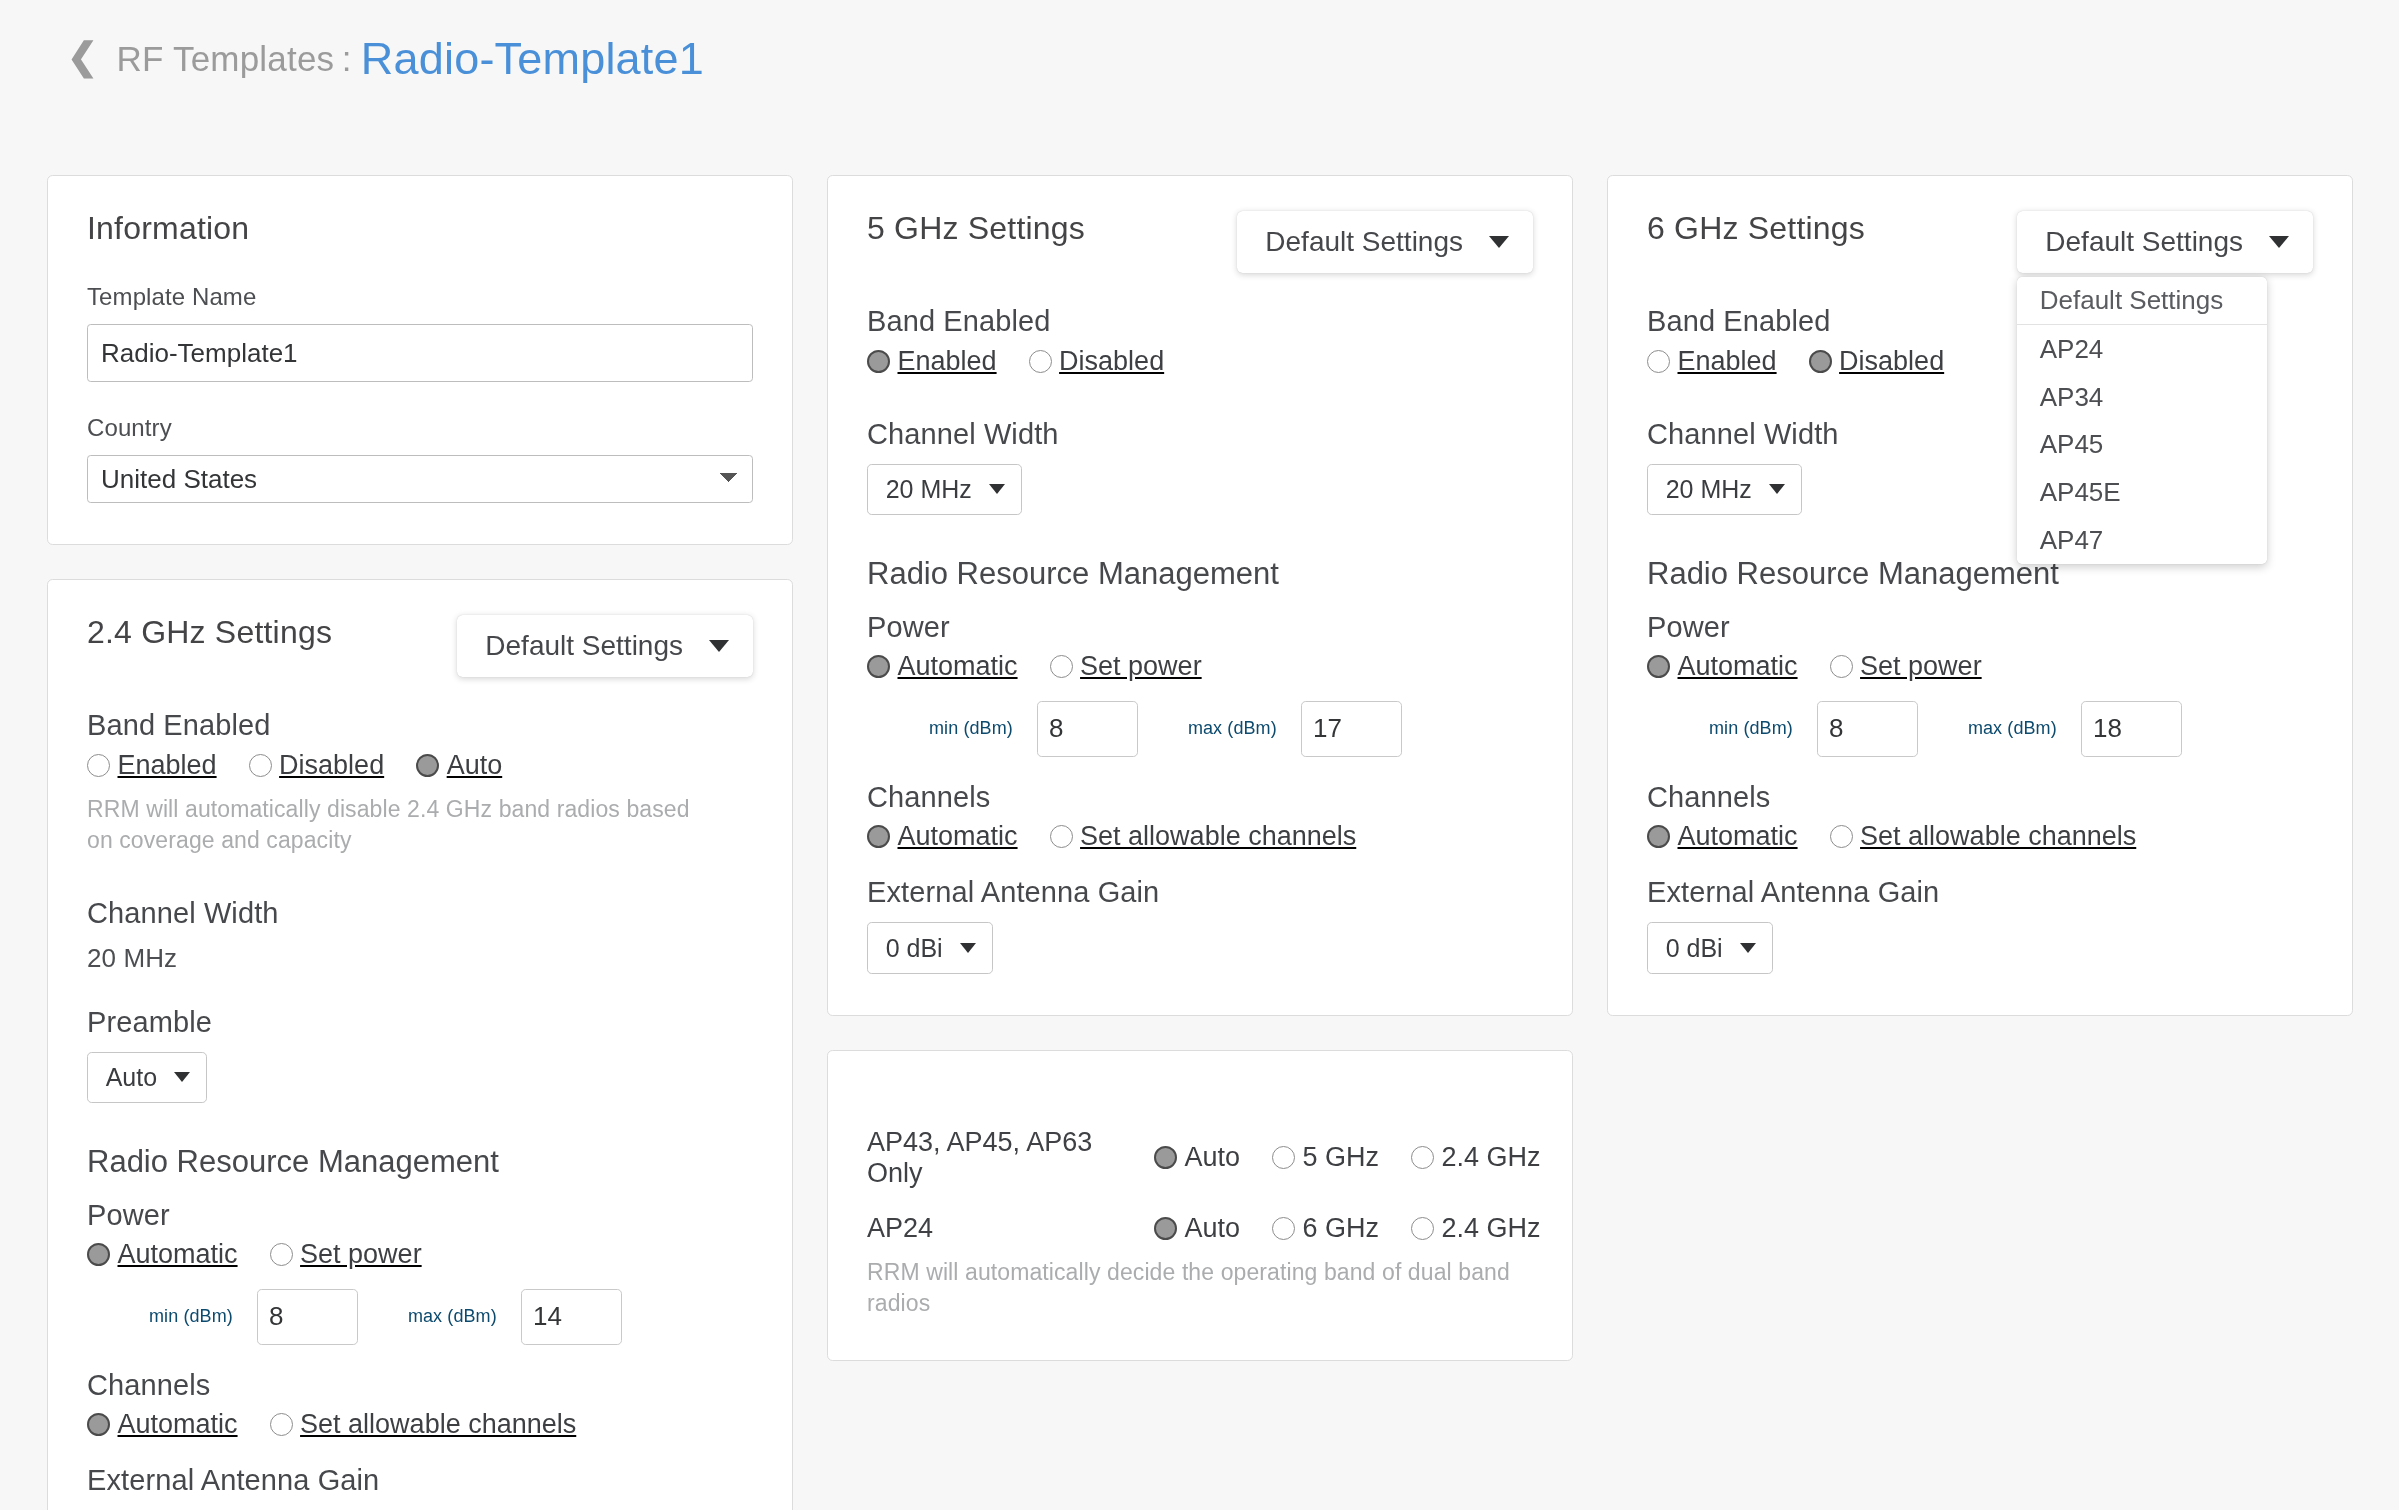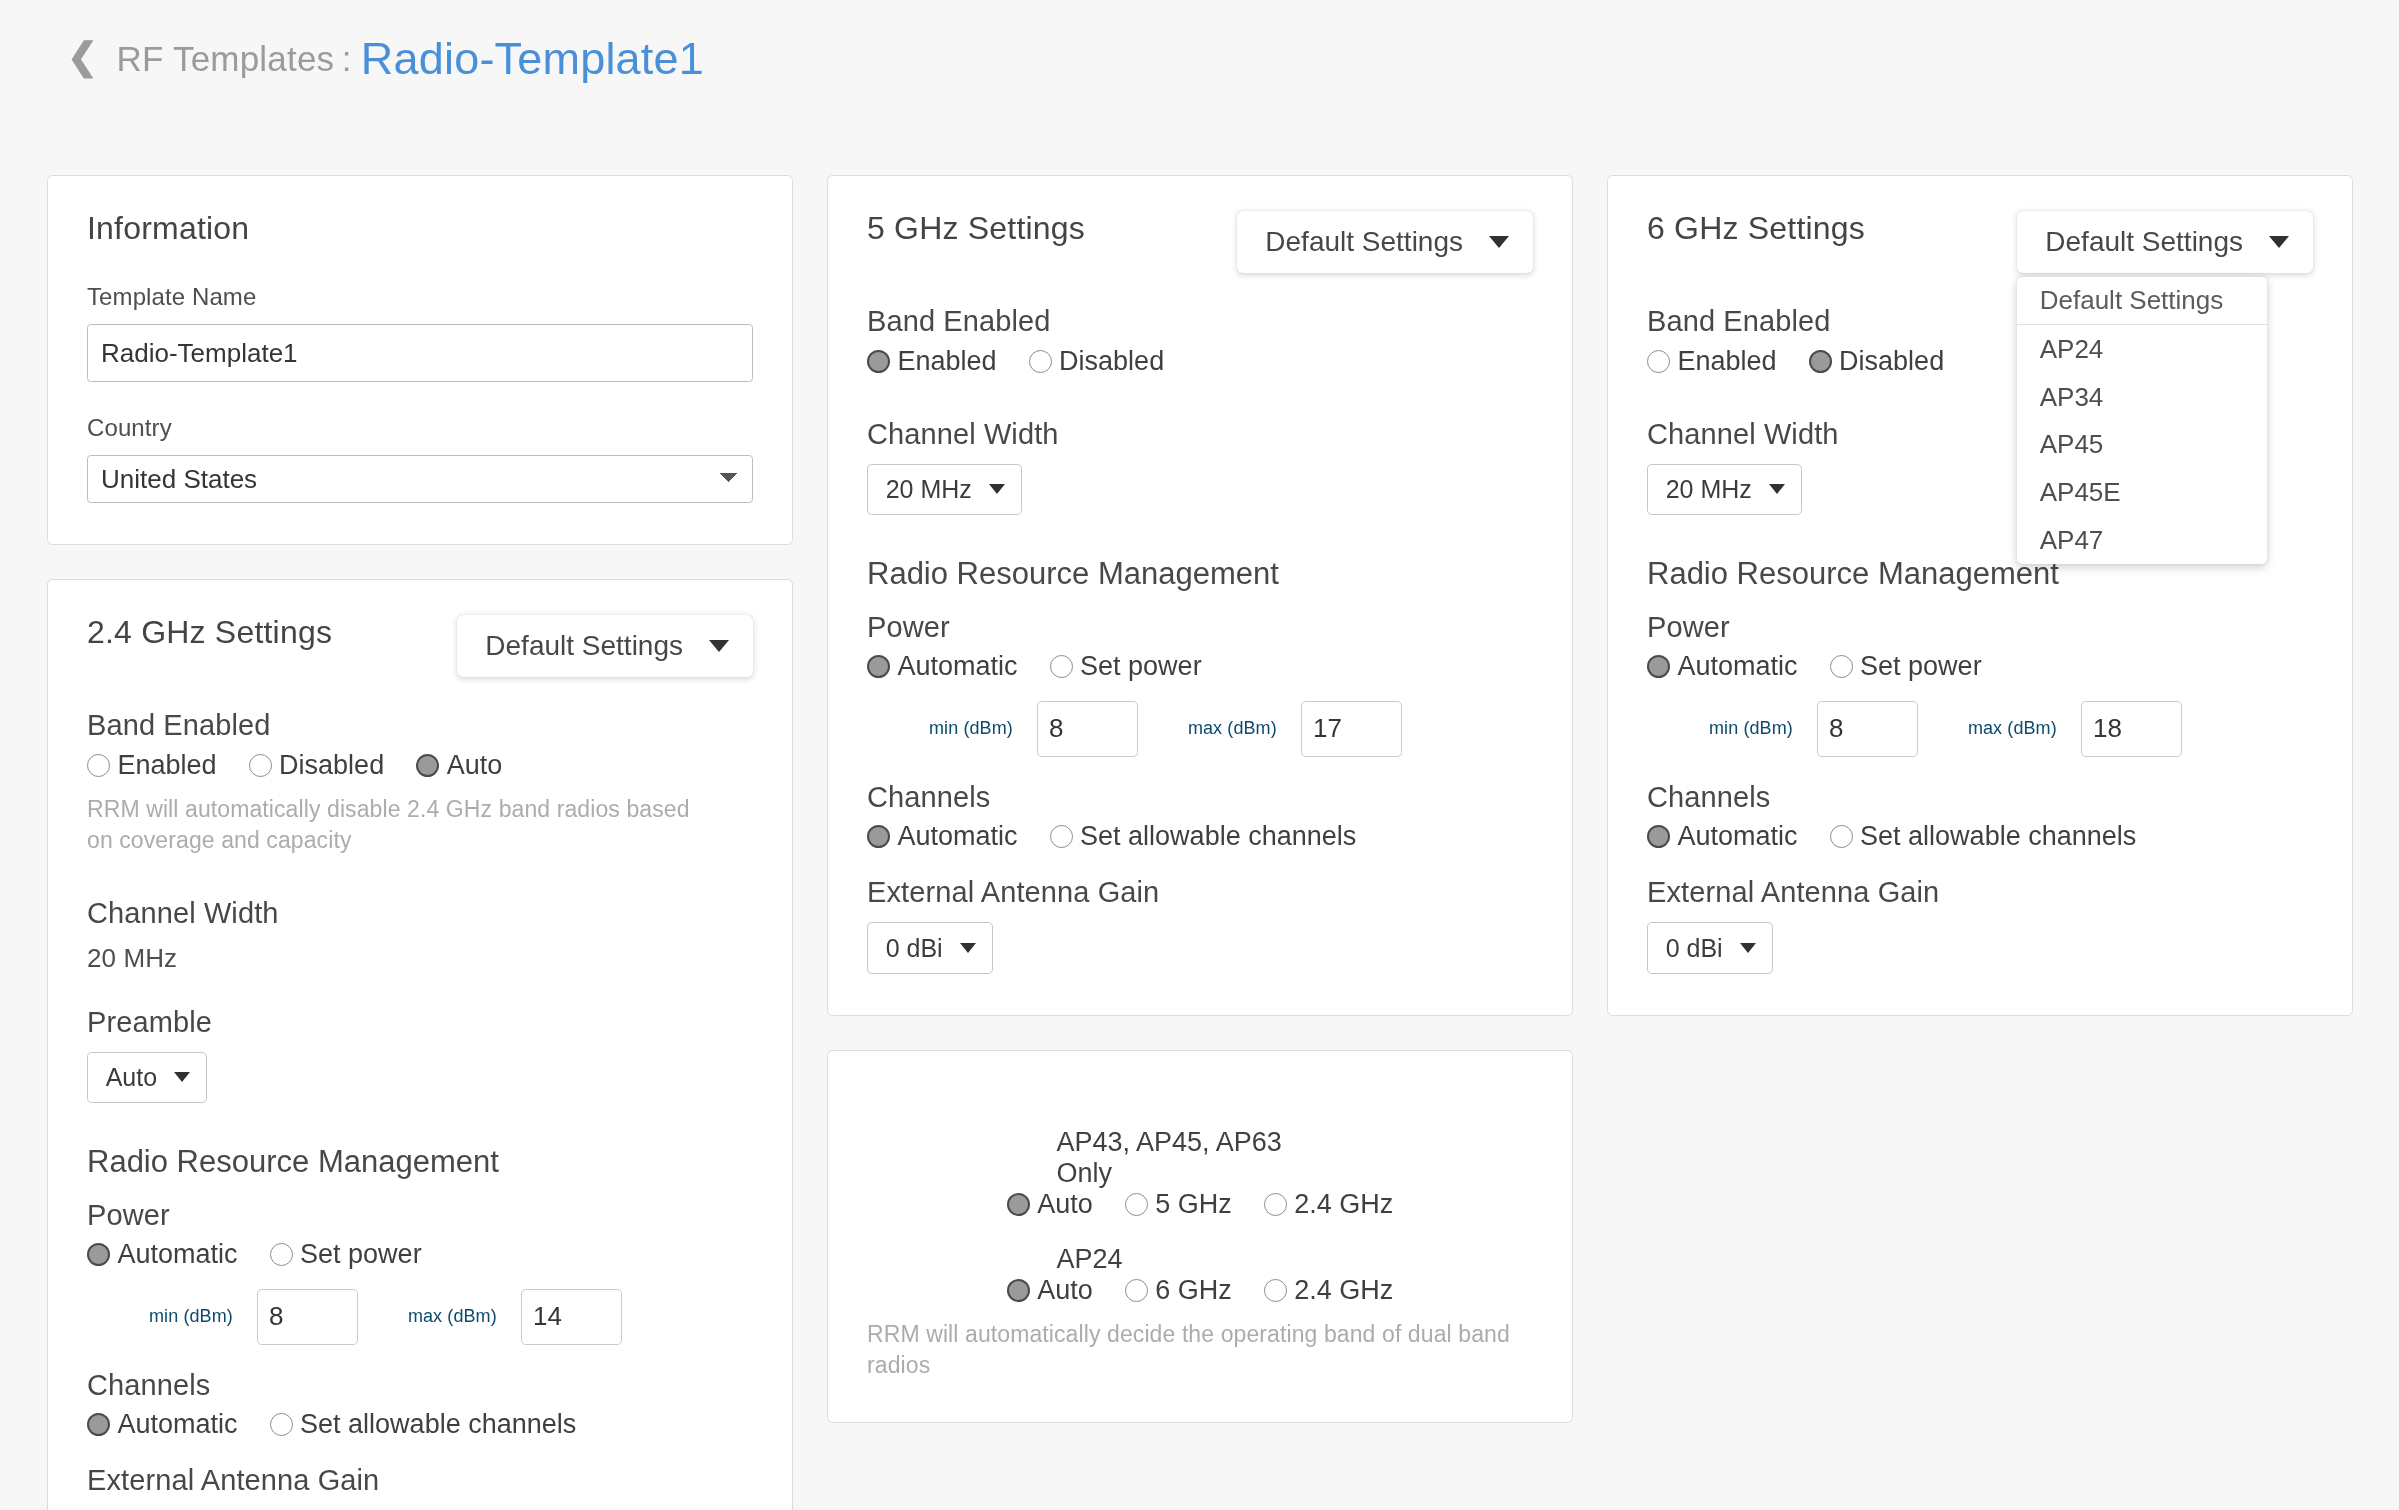--- a/index.html
+++ b/index.html
@@ -142,21 +142,21 @@
   .caret-sm {
     width: 0; height: 0;
     border-left: 8.4px solid transparent;
     border-right: 8.4px solid transparent;
     border-top: 10.3px solid #2f3133;
   }
 
   
   .radio-row {
     display: flex; align-items: center;
-    gap: 32px; flex-wrap: wrap;
+    gap: 32px; flex-wrap: wrap; text-decoration: underline;
   }
   .radio-opt {
     display: inline-flex; align-items: center; gap: 7.5px;
     font-size: 27px; color: #3d3f42; cursor: pointer;
     white-space: nowrap;
   }
   .rb {
     width: 23px; height: 23px; border-radius: 50%;
     border: 1.9px solid #8d8d8d; background: #fff;
     flex: none; display: inline-block; position: relative;
@@ -183,21 +183,21 @@
   .num-input {
     width: 101px; height: 56px;
     border: 0.9px solid #c9c9c9; border-radius: 4.7px;
     background: #fff;
     font-size: 26px; color: #333537;
     padding: 0 11.2px;
     font-family: "Liberation Sans", sans-serif;
   }
 
   
-  .db-row { display: flex; align-items: center; flex-direction: column; }
+  .db-row { display: flex; align-items: center; }
   .db-name {
     font-size: 27px; color: #3f4144; width: 287px; flex: none;
   }
   .db-opts { display: flex; align-items: center; gap: 32px; }
 
   .sp8  { height: 7.5px; }
   .sp14 { height: 13px; }
   .sp20 { height: 18.6px; }
   .sp26 { height: 24px; }
   .sp34 { height: 32px; }

